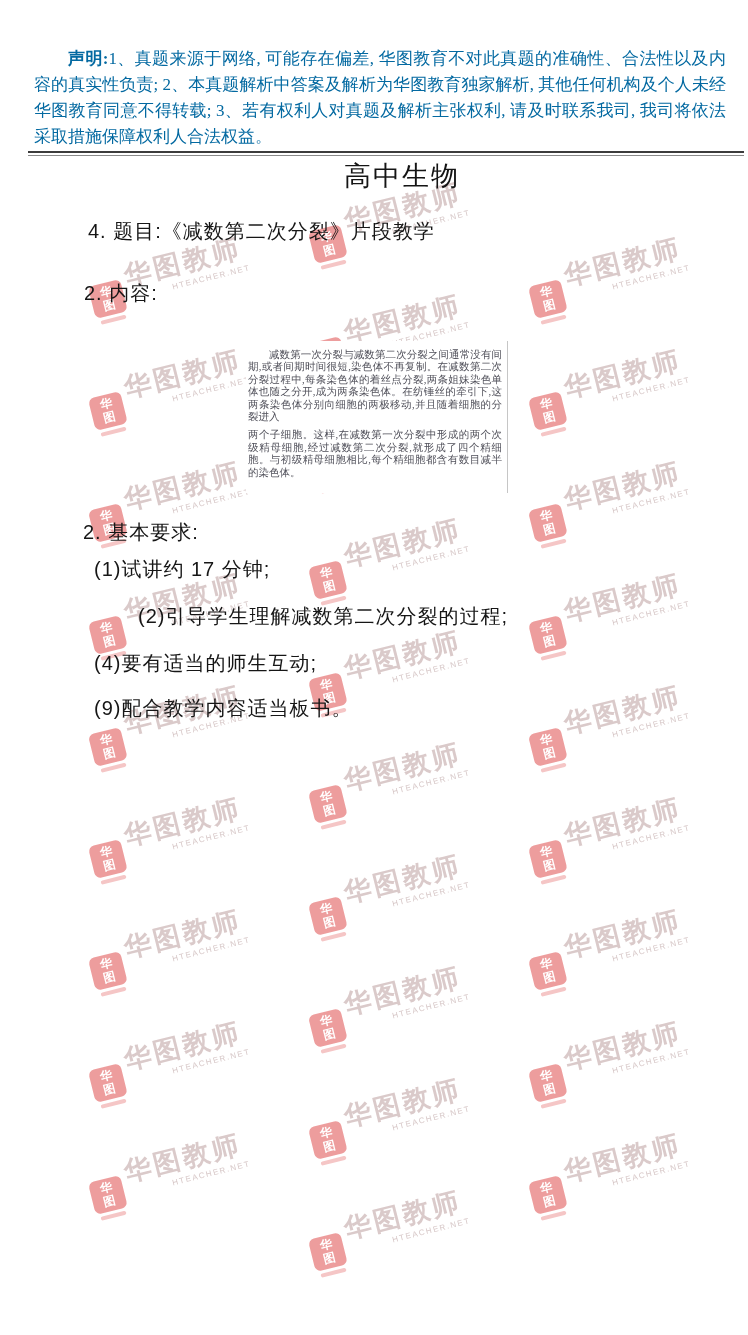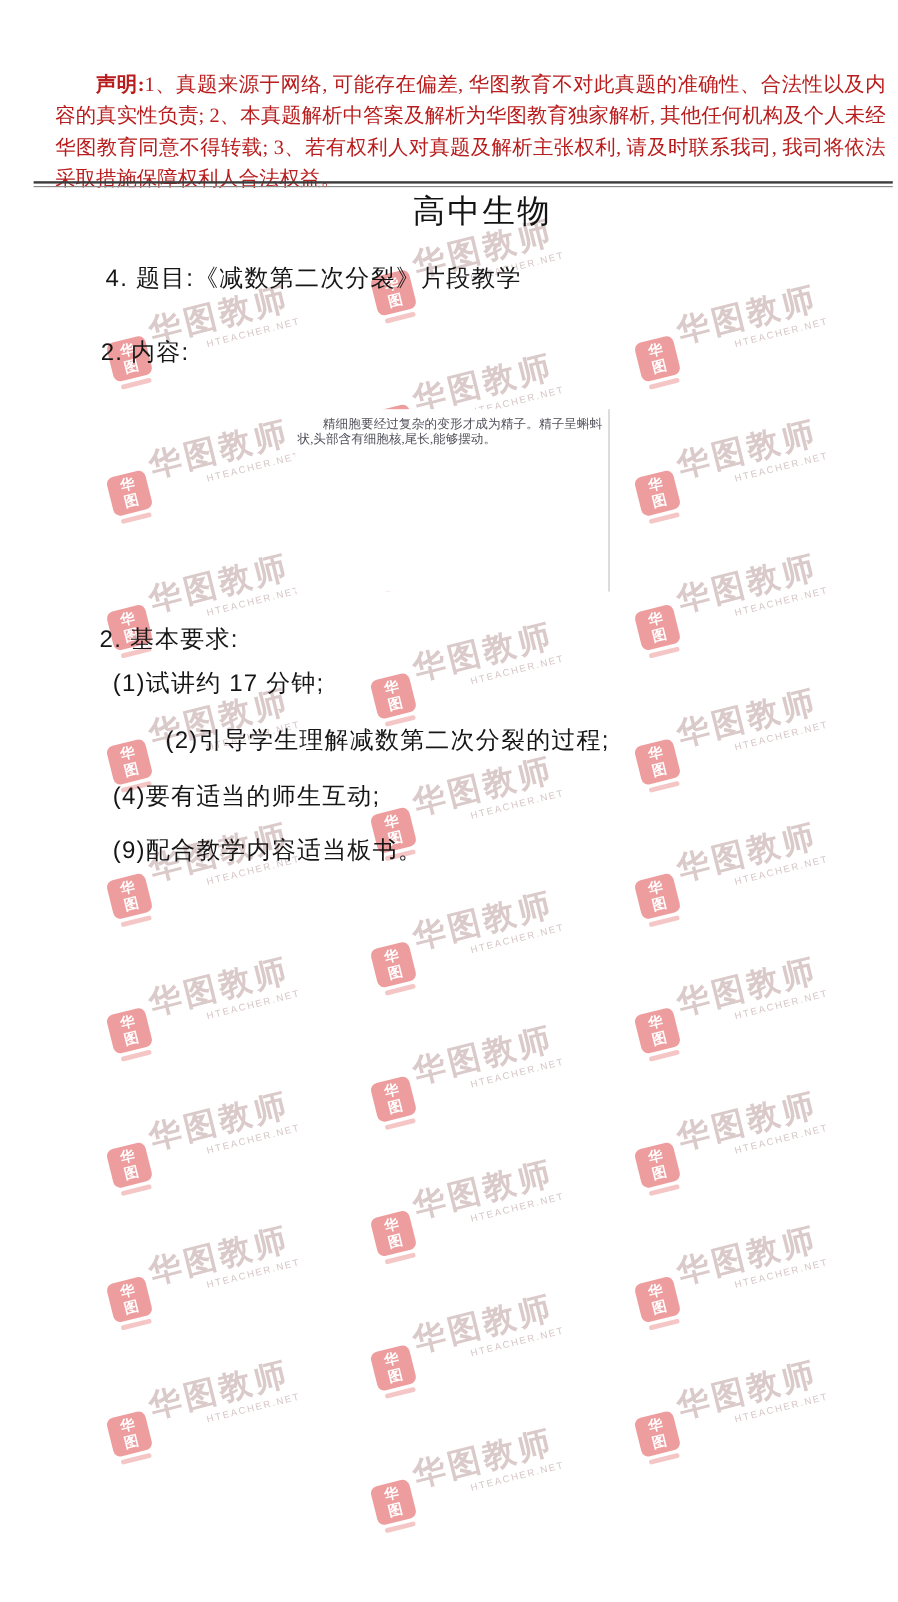--- a/index.html
+++ b/index.html
@@ -45,24 +45,24 @@
   .wm-sub{
     font-size:8px;
     letter-spacing:1.5px;
     color:#d6c6c6;
     margin:-1px 0 0 44px;
     white-space:nowrap;
   }
   
   .disclaimer{
     position:absolute;left:30px;top:42px;width:692px;z-index:1;
-    margin:16px;
+    margin:4px;
     font-family:"Liberation Serif","DejaVu Serif",serif;
     font-size:17px;line-height:26px;
-    color:#b91c1c;
+    color:#0369a1;
     text-indent:2em;
     text-align:justify;
   }
   .disclaimer b{font-weight:bold;}
   .divider{
     position:absolute;left:28px;top:151px;width:716px;z-index:1;
     border-top:2px solid #3c3c3c;
   }
   .divider::after{content:"";display:block;margin-top:2px;border-top:1px solid #8a8a8a;}
   .title{
@@ -398,21 +398,22 @@
 
   <div class="divider"></div>
 
   <h1 class="title">高中生物</h1>
 
   <div class="item" id="item1">4. 题目:《减数第二次分裂》片段教学</div>
 
   <div class="item" id="item2">2. 内容:</div>
 
   <div class="scan" id="scan">
-      <p class="indent ">精细胞要经过复杂的变形才成为精子。精子呈蝌蚪状,头部含有细胞核,尾长,能够摆动。</p>
+      <p class="indent ">减数第一次分裂与减数第二次分裂之间通常没有间期,或者间期时间很短,染色体不再复制。在减数第二次分裂过程中,每条染色体的着丝点分裂,两条姐妹染色单体也随之分开,成为两条染色体。在纺锤丝的牵引下,这两条染色体分别向细胞的两极移动,并且随着细胞的分裂进入</p>
+      <p class="gap">两个子细胞。这样,在减数第一次分裂中形成的两个次级精母细胞,经过减数第二次分裂,就形成了四个精细胞。与初级精母细胞相比,每个精细胞都含有数目减半的染色体。</p>
     </div>
 
   <div class="item" id="item3">2. 基本要求:</div>
 
   <div id="reqs">
       <div class="req" style="top: 556px;">(1)试讲约 17 分钟;</div>
       <div class="req" style="top: 603px; margin-left: 44px;">(2)引导学生理解减数第二次分裂的过程;</div>
       <div class="req" style="top: 650px;">(4)要有适当的师生互动;</div>
       <div class="req" style="top: 695px;">(9)配合教学内容适当板书。</div>
     </div>

